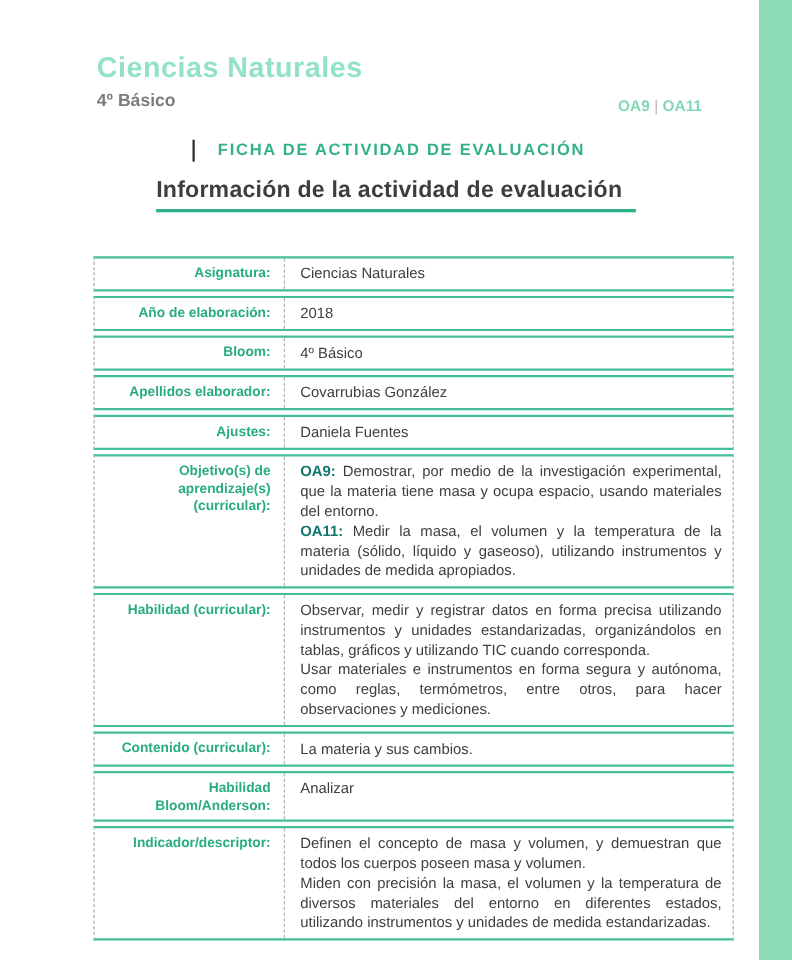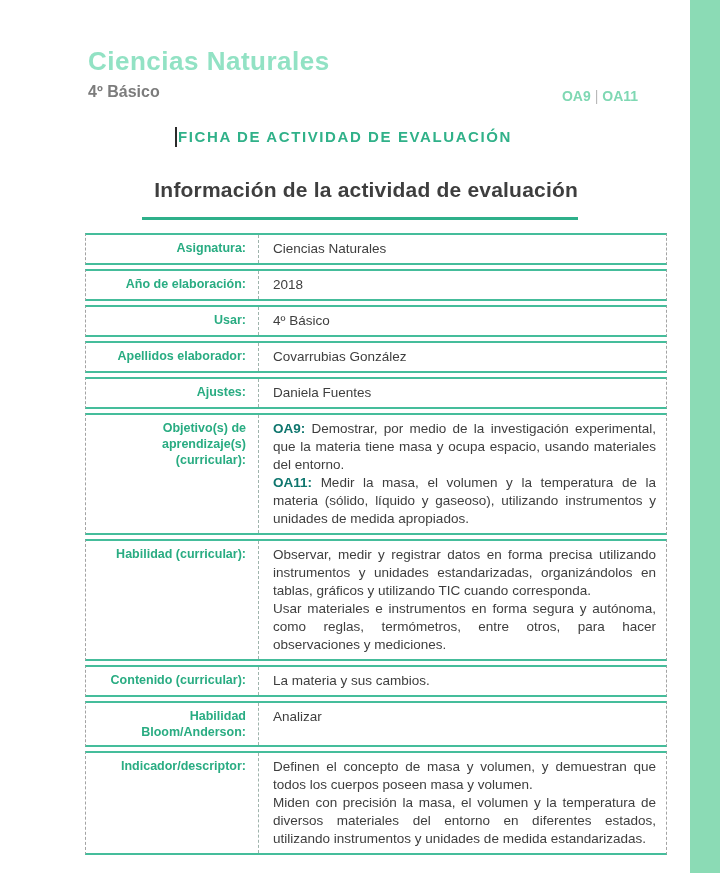--- a/index.html
+++ b/index.html
@@ -28,28 +28,28 @@
   .oa-badge {
     position: absolute; left: 540px; top: 88px; width: 120px;
     text-align: center; font-size: 14px; font-weight: bold;
     color: #7FD8B3; white-space: nowrap;
   }
   .oa-badge .sep { color: #B9B9B9; padding: 0 4px; font-weight: normal; }
   .section-title {
     position: absolute; left: 175px; top: 127px;
     font-size: 15px; font-weight: bold;
     color: #30B189; letter-spacing: 1.6px;
-    border-left: 2px solid #2B2B2B; padding-left: 1px;
+    border-left: 2px solid #2B2B2B; padding-left: 21px;
     line-height: 20px;
   }
   .subtitle {
-    position: absolute; left: 142px; top: 178px; width: 436px;
-    text-align: right; font-size: 21px; font-weight: bold;
+    position: absolute; left: 142px; top: 161px; width: 436px;
+    text-align: left; font-size: 21px; font-weight: bold;
     color: #3E3E3E; letter-spacing: 0.2px;
-    padding-bottom: 15px;
+    padding-bottom: 5px;
     border-bottom: 3px solid #2EB08A;
   }
   .info-table {
     position: absolute; left: 85px; top: 233px; width: 582px;
   }
   .trow {
     display: flex;
     border-top: 2px solid #45BD9B;
     border-bottom: 2px solid #45BD9B;
     border-left: 1px dashed #A3A3A3;
@@ -98,21 +98,21 @@
   </div>
 
   <div class="trow">
     <div class="tlabel">Año de elaboración:</div>
     <div class="tvalue">
         <p class="single">2018</p>
       </div>
   </div>
 
   <div class="trow">
-    <div class="tlabel">Usar:</div>
+    <div class="tlabel">Bloom:</div>
     <div class="tvalue">
         <p class="single">4º Básico</p>
       </div>
   </div>
 
 
   <div class="trow">
     <div class="tlabel">Apellidos elaborador:</div>
     <div class="tvalue">
         <p class="single">Covarrubias González</p>

